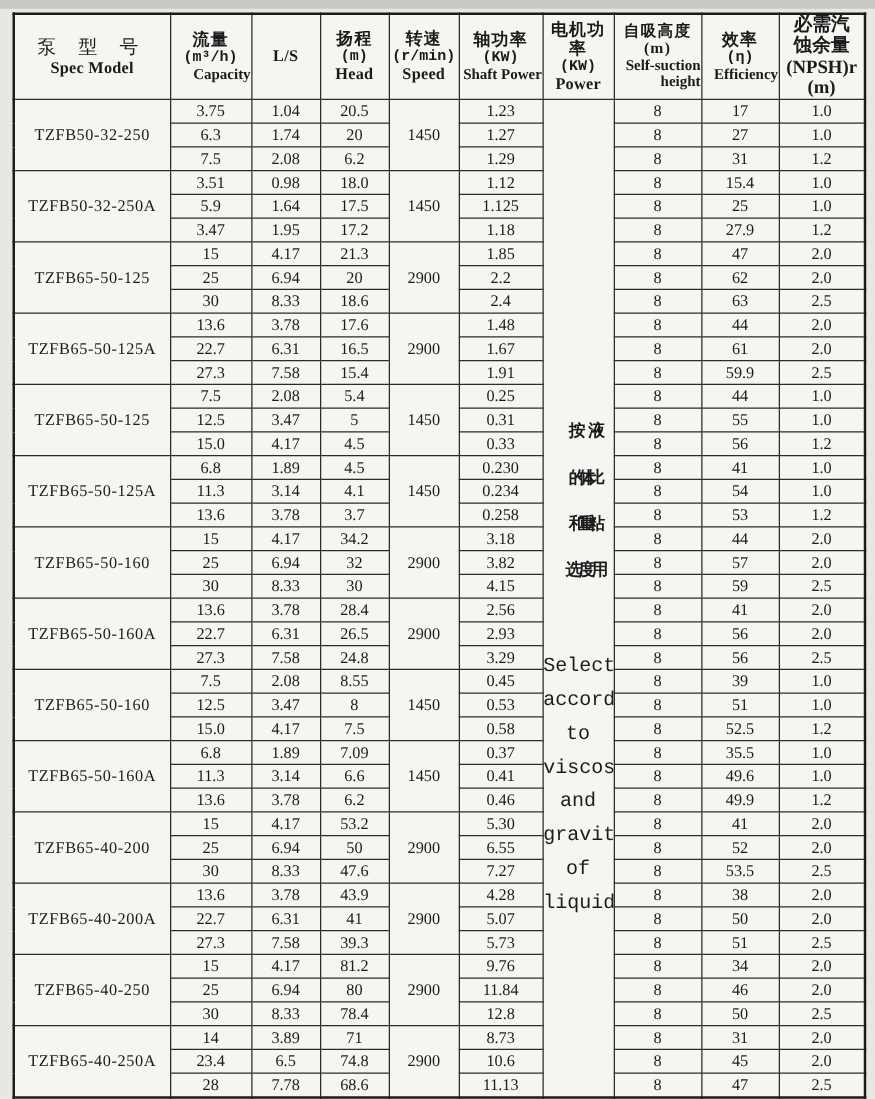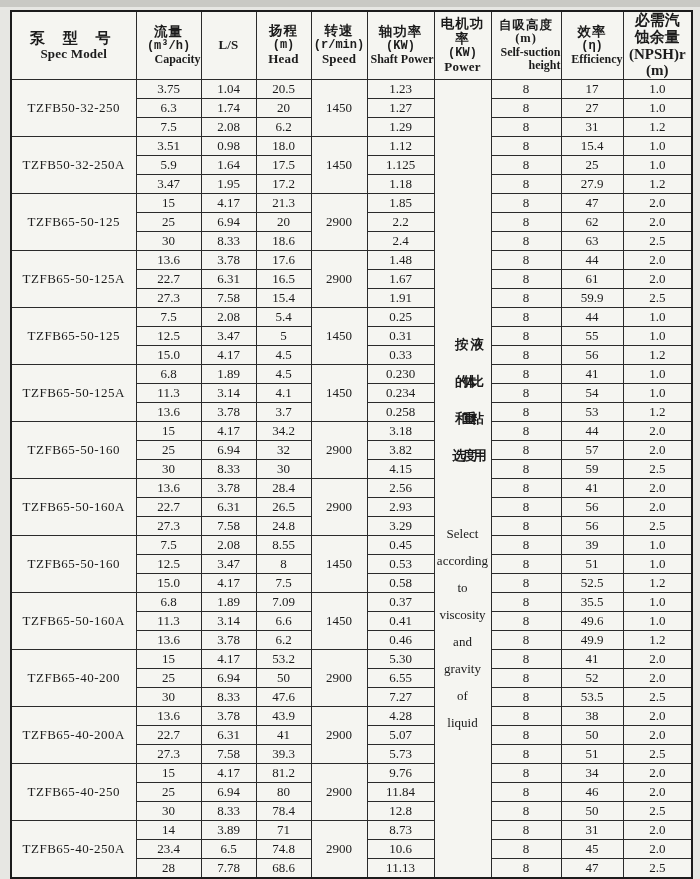--- a/index.html
+++ b/index.html
@@ -31,32 +31,32 @@
     padding:0;
     text-align:center;
     vertical-align:middle;
     font-size:13px;
     line-height:1.1;
     overflow:hidden;
   }
   table.spec{border:2px solid #1c1c1c;}
   thead th{height:50px;font-weight:bold;}
   .zh{font-size:13.5px;font-weight:bold;letter-spacing:1px;}
-  .zh-wide{font-size:15px;font-weight:bold;letter-spacing:7px;}
+  .zh-wide{font-size:15px;font-weight:normal;letter-spacing:7px;}
   .en{font-size:13px;font-weight:bold;letter-spacing:0.2px;}
   .en-sm{font-size:12px;font-weight:bold;text-align:right;}
   .unit{font-size:12px;font-weight:bold;font-family:Liberation Mono, monospace;}
   .npsh-h div{font-size:15px;font-weight:bold;line-height:1.12;}
   tbody td{height:18px;font-size:13.5px;}
   td.model-cell{font-size:13.5px;letter-spacing:0.5px;}
   td.power-cell{vertical-align:top;}
   .power-note-zh{margin-top:104px;}
   .power-note-zh div{height:37px;font-size:13.5px;font-weight:bold;letter-spacing:2px;line-height:37px;padding-left:16px;}
   .power-note-en{margin-top:46px;}
-  .power-note-en div{height:27px;font-size:13px;line-height:27px;}
+  .power-note-en div{height:27px;font-size:16px;line-height:27px;font-family:Liberation Mono, monospace;}
   .hdr-line{display:block;}
 </style>
 </head>
 <body>
 
 <div class="top-strip"></div>
 <div class="scan-page"></div>
 
 <table class="spec">
   <colgroup>

